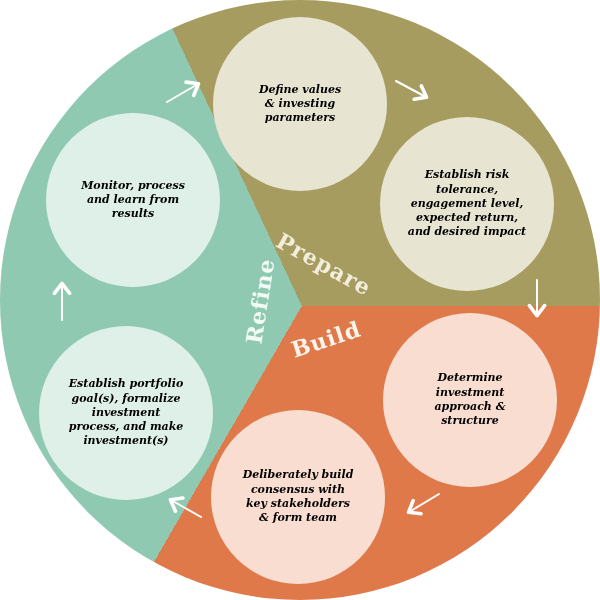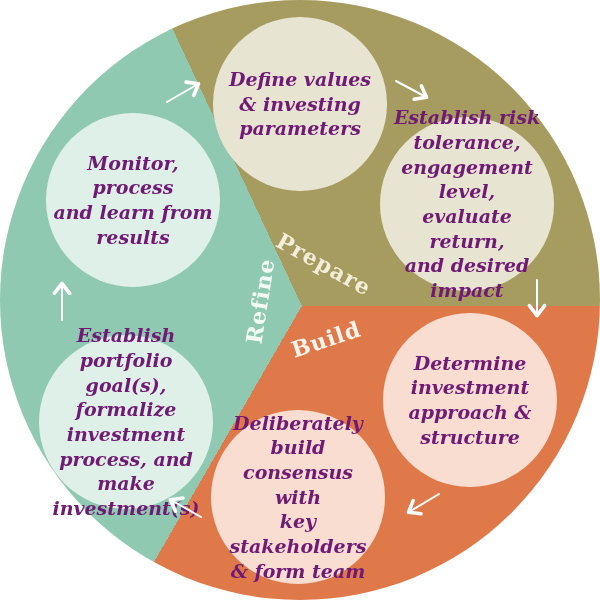--- a/index.html
+++ b/index.html
@@ -32,34 +32,34 @@
     border-radius: 50%;
     display: flex;
     align-items: center;
     justify-content: center;
     text-align: center;
   }
   .step-text {
     white-space: pre-line;
     font-style: italic;
     font-weight: 700;
-    font-size: 19px;
+    font-size: 11px;
     line-height: 1.3;
-    color: #701a75;
+    color: #000000;
     width: 160px;
   }
   .fill-cream { background: #e7e4d2; }
   .fill-pink  { background: #f9ddd0; }
   .fill-mint  { background: #dff0e8; }
 
   .c1 { left: 213px; top: 17px;  }
   .c2 { left: 380px; top: 117px; }
   .c3 { left: 383px; top: 313px; }
   .c4 { left: 211px; top: 410px; justify-content: center; }
-  .c5 { left: 39px;  top: 335px; }
+  .c5 { left: 39px;  top: 326px; }
   .c6 { left: 46px;  top: 113px; }
 
   
   .phase-label {
     position: absolute;
     font-weight: 700;
     font-size: 22px;
     letter-spacing: 1px;
     white-space: nowrap;
     transform-origin: center center;
@@ -99,21 +99,21 @@
 
   <div class="step c1 fill-cream">
     <div class="step-text">Define values
 &amp; investing
 parameters</div>
   </div>
   <div class="step c2 fill-cream">
     <div class="step-text">Establish risk
 tolerance,
 engagement level,
-evaluate return,
+expected return,
 and desired impact</div>
   </div>
   <div class="step c3 fill-pink">
     <div class="step-text">Determine
 investment
 approach &amp;
 structure</div>
   </div>
   <div class="step c4 fill-pink">
     <div class="step-text">Deliberately build

